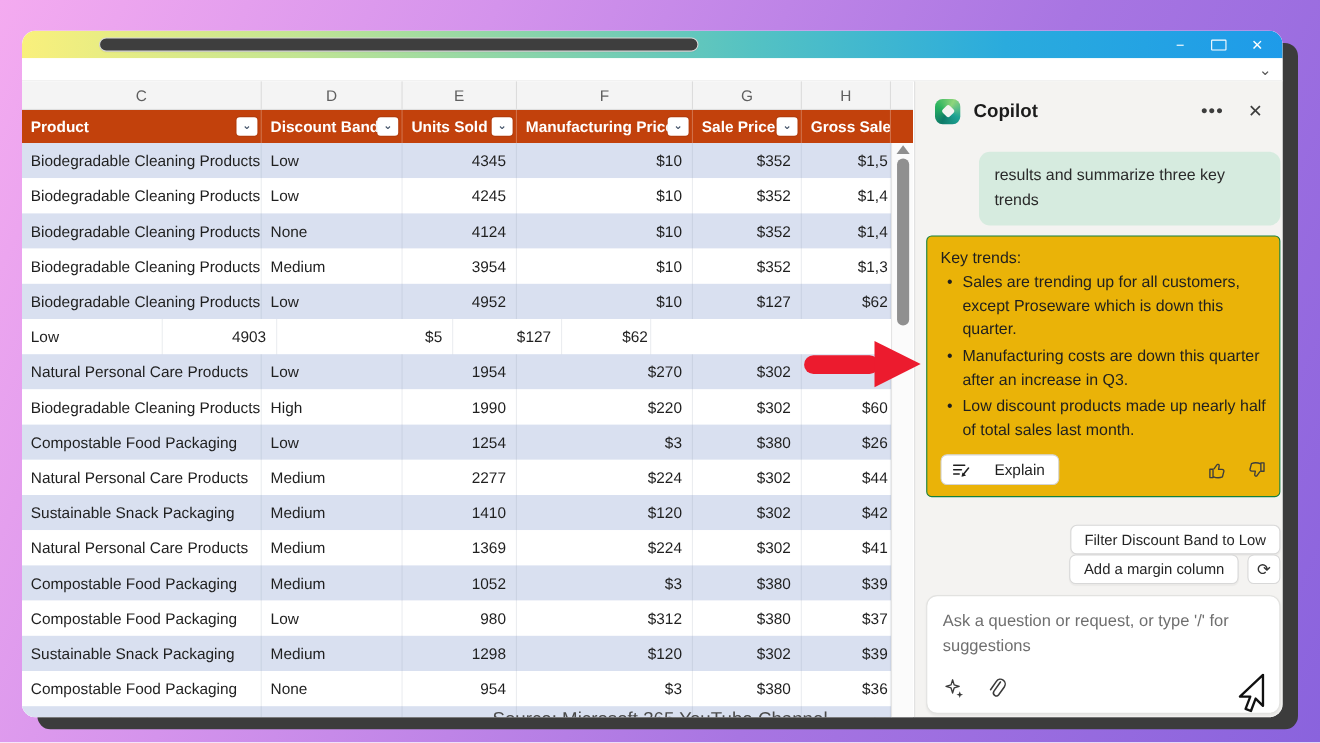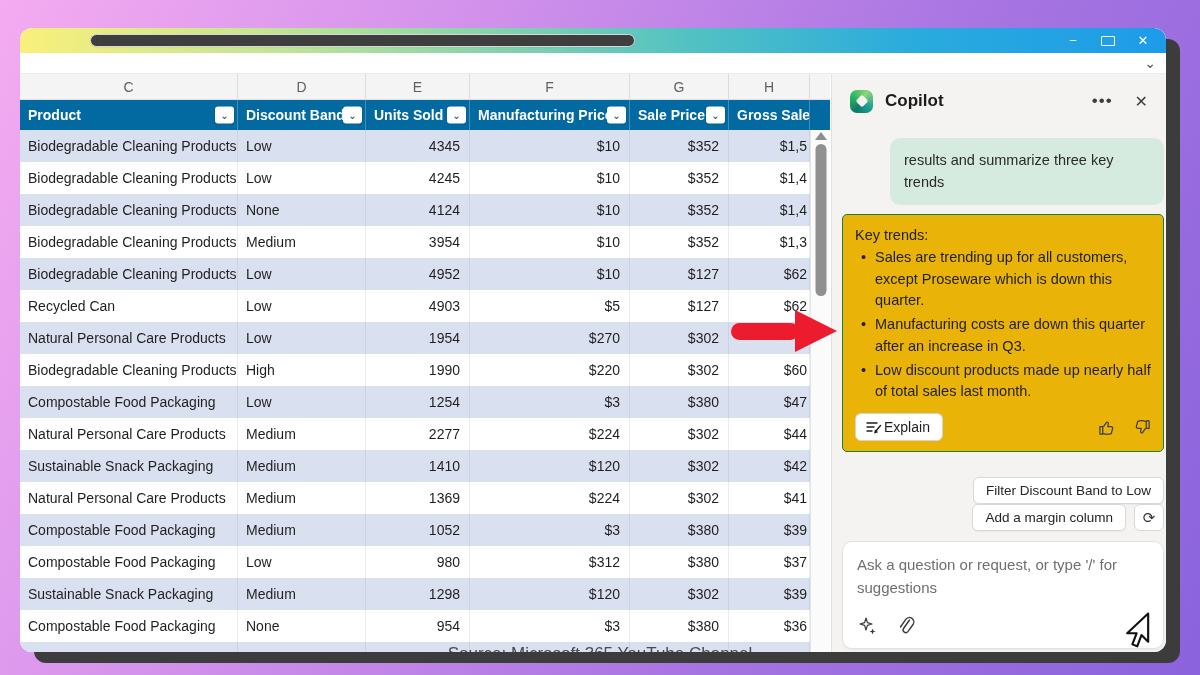--- a/index.html
+++ b/index.html
@@ -48,21 +48,21 @@
   .substrip .chev { position:absolute; right:10px; top:2px; color:#555; font-size:14px; }
 
   
   .sheet { position:absolute; left:0; top:46px; width:810px; bottom:0; background:#fff; }
 
   .colletters { display:flex; height:26px; background:#f4f4f4; border-bottom:1px solid #dfdfdf;
     color:#5f5f5f; font-size:14px; }
   .colletters .cl { display:flex; align-items:center; justify-content:center;
     border-right:1px solid #dcdcdc; }
 
-  .thead { display:flex; height:30px; background:#0369a1; }
+  .thead { display:flex; height:30px; background:#c2410c; }
   .th {
     position:relative; display:flex; align-items:center; color:#fff; font-weight:bold;
     font-size:14px; padding-left:8px; border-right:1px solid rgba(255,255,255,0.25);
     white-space:nowrap; overflow:hidden;
   }
   .filter-btn {
     position:absolute; right:3px; top:50%; transform:translateY(-50%);
     width:19px; height:17px; background:#ffffff; border-radius:3px;
     display:flex; align-items:center; justify-content:center;
     color:#44546a; font-size:10px; font-weight:bold; box-shadow:0 0 0 1px rgba(0,0,0,0.08);
@@ -139,21 +139,21 @@
     margin:9px 2px 0 10px; background:#eab308; border:1px solid #15803d; border-radius:5px;
     padding:12px 12px 10px 12px;
   }
   .card-title { font-size:14.5px; color:#1f1f1f; margin-bottom:4px; }
   .card ul { list-style:none; padding-left:6px; }
   .card li { position:relative; padding-left:14px; font-size:14.5px; color:#1f1f1f;
     line-height:1.5; margin-bottom:2px; }
   .card li::before { content:"•"; position:absolute; left:0; color:#1f1f1f; }
   .card-footer { display:flex; align-items:center; margin-top:10px; }
   .explain-btn {
-    display:inline-flex; align-items:center; gap:2px; background:#fff;
+    display:inline-flex; align-items:center; gap:22px; background:#fff;
     border:1px solid #d4d4d4; border-radius:6px; padding:5px 12px 5px 10px;
     font-size:14px; color:#1f1f1f; cursor:default;
   }
   .card-footer .spacer { flex:1; }
   .thumbs { display:flex; gap:15px; color:#3d3d3d; }
   .thumbs svg { display:block; }
 
   .pills { display:flex; flex-direction:column; align-items:flex-end; 
     margin:25px 2px 0 0; }
   .pill {
@@ -274,21 +274,20 @@
           </div>
           <div class="row">
             <div class="cell c0 txt">Biodegradable Cleaning Products</div>
             <div class="cell c1 txt">Low</div>
             <div class="cell c2 num">4952</div>
             <div class="cell c3 num">$10</div>
             <div class="cell c4 num">$127</div>
             <div class="cell c5 num edge">$62</div>
           </div>
           <div class="row">
-            <div class="cell c0 txt">Recycled Can</div>
             <div class="cell c1 txt">Low</div>
             <div class="cell c2 num">4903</div>
             <div class="cell c3 num">$5</div>
             <div class="cell c4 num">$127</div>
             <div class="cell c5 num edge">$62</div>
           </div>
           <div class="row">
             <div class="cell c0 txt">Natural Personal Care Products</div>
             <div class="cell c1 txt">Low</div>
             <div class="cell c2 num">1954</div>
@@ -303,21 +302,21 @@
             <div class="cell c3 num">$220</div>
             <div class="cell c4 num">$302</div>
             <div class="cell c5 num edge">$60</div>
           </div>
           <div class="row">
             <div class="cell c0 txt">Compostable Food Packaging</div>
             <div class="cell c1 txt">Low</div>
             <div class="cell c2 num">1254</div>
             <div class="cell c3 num">$3</div>
             <div class="cell c4 num">$380</div>
-            <div class="cell c5 num edge">$47</div>
+            <div class="cell c5 num edge">$26</div>
           </div>
           <div class="row">
             <div class="cell c0 txt">Natural Personal Care Products</div>
             <div class="cell c1 txt">Medium</div>
             <div class="cell c2 num">2277</div>
             <div class="cell c3 num">$224</div>
             <div class="cell c4 num">$302</div>
             <div class="cell c5 num edge">$44</div>
           </div>
           <div class="row">

